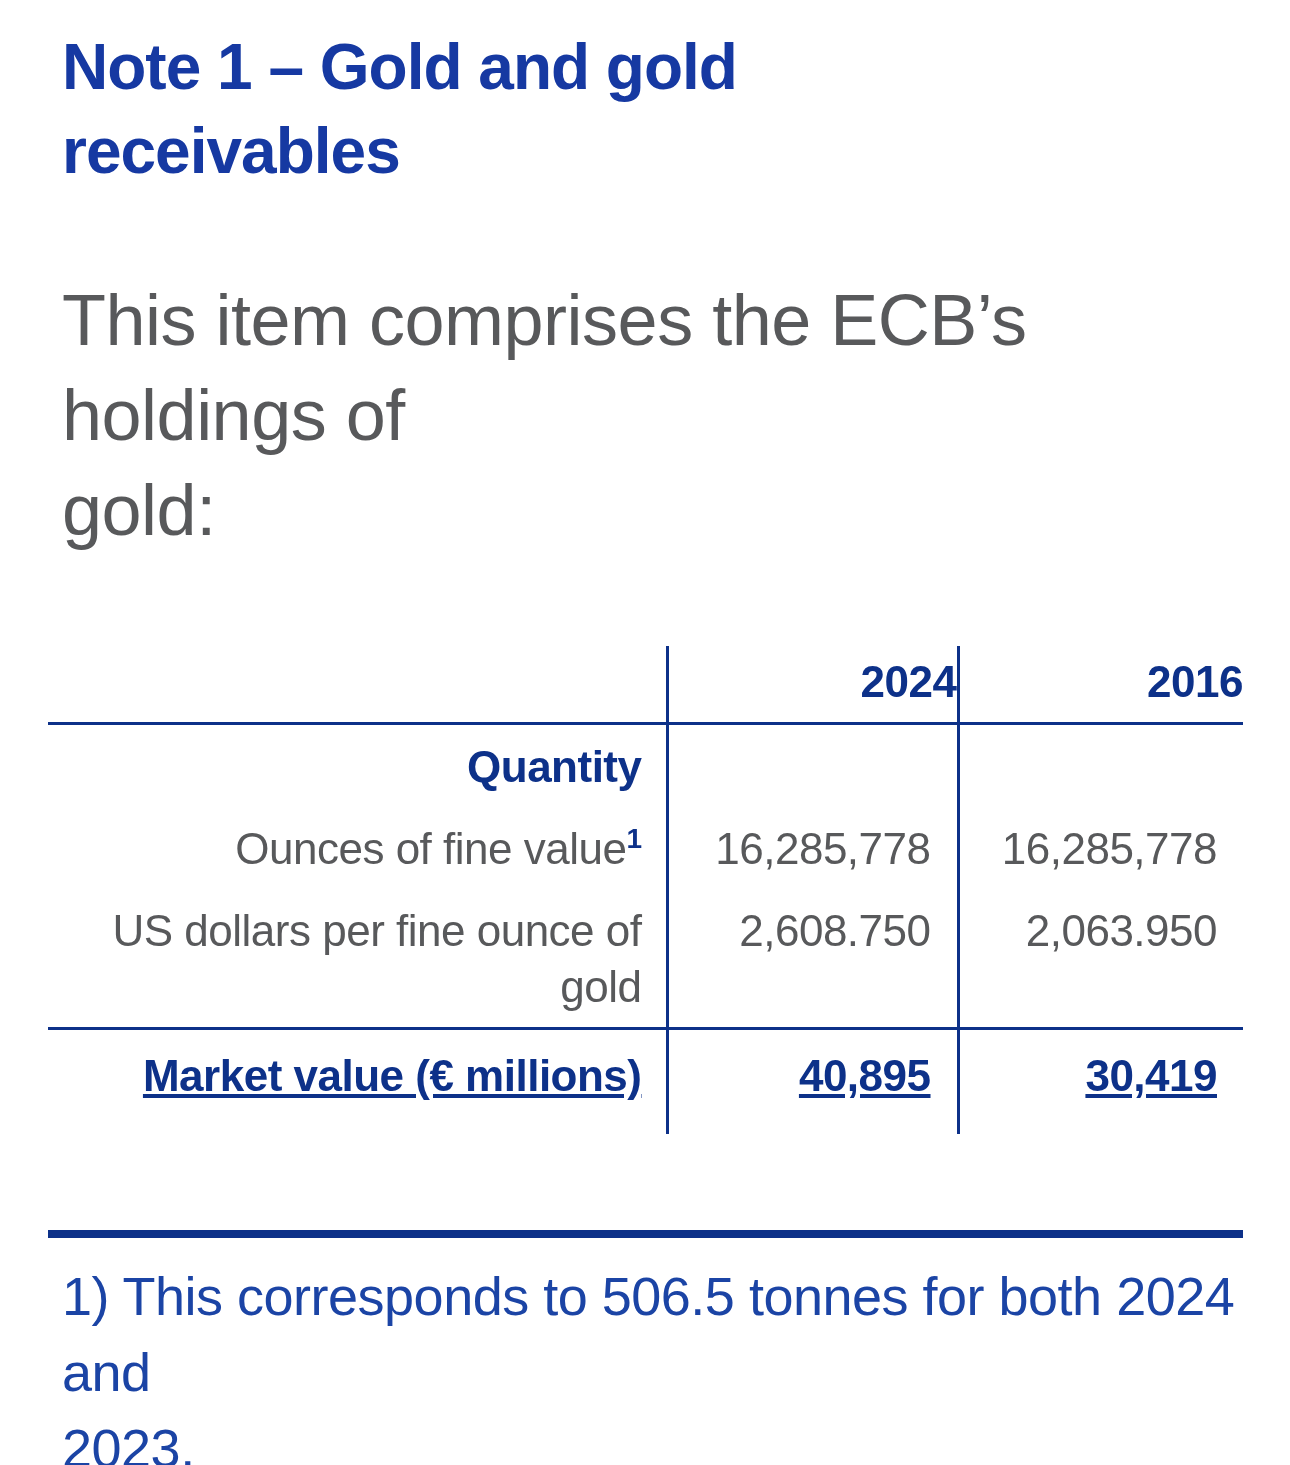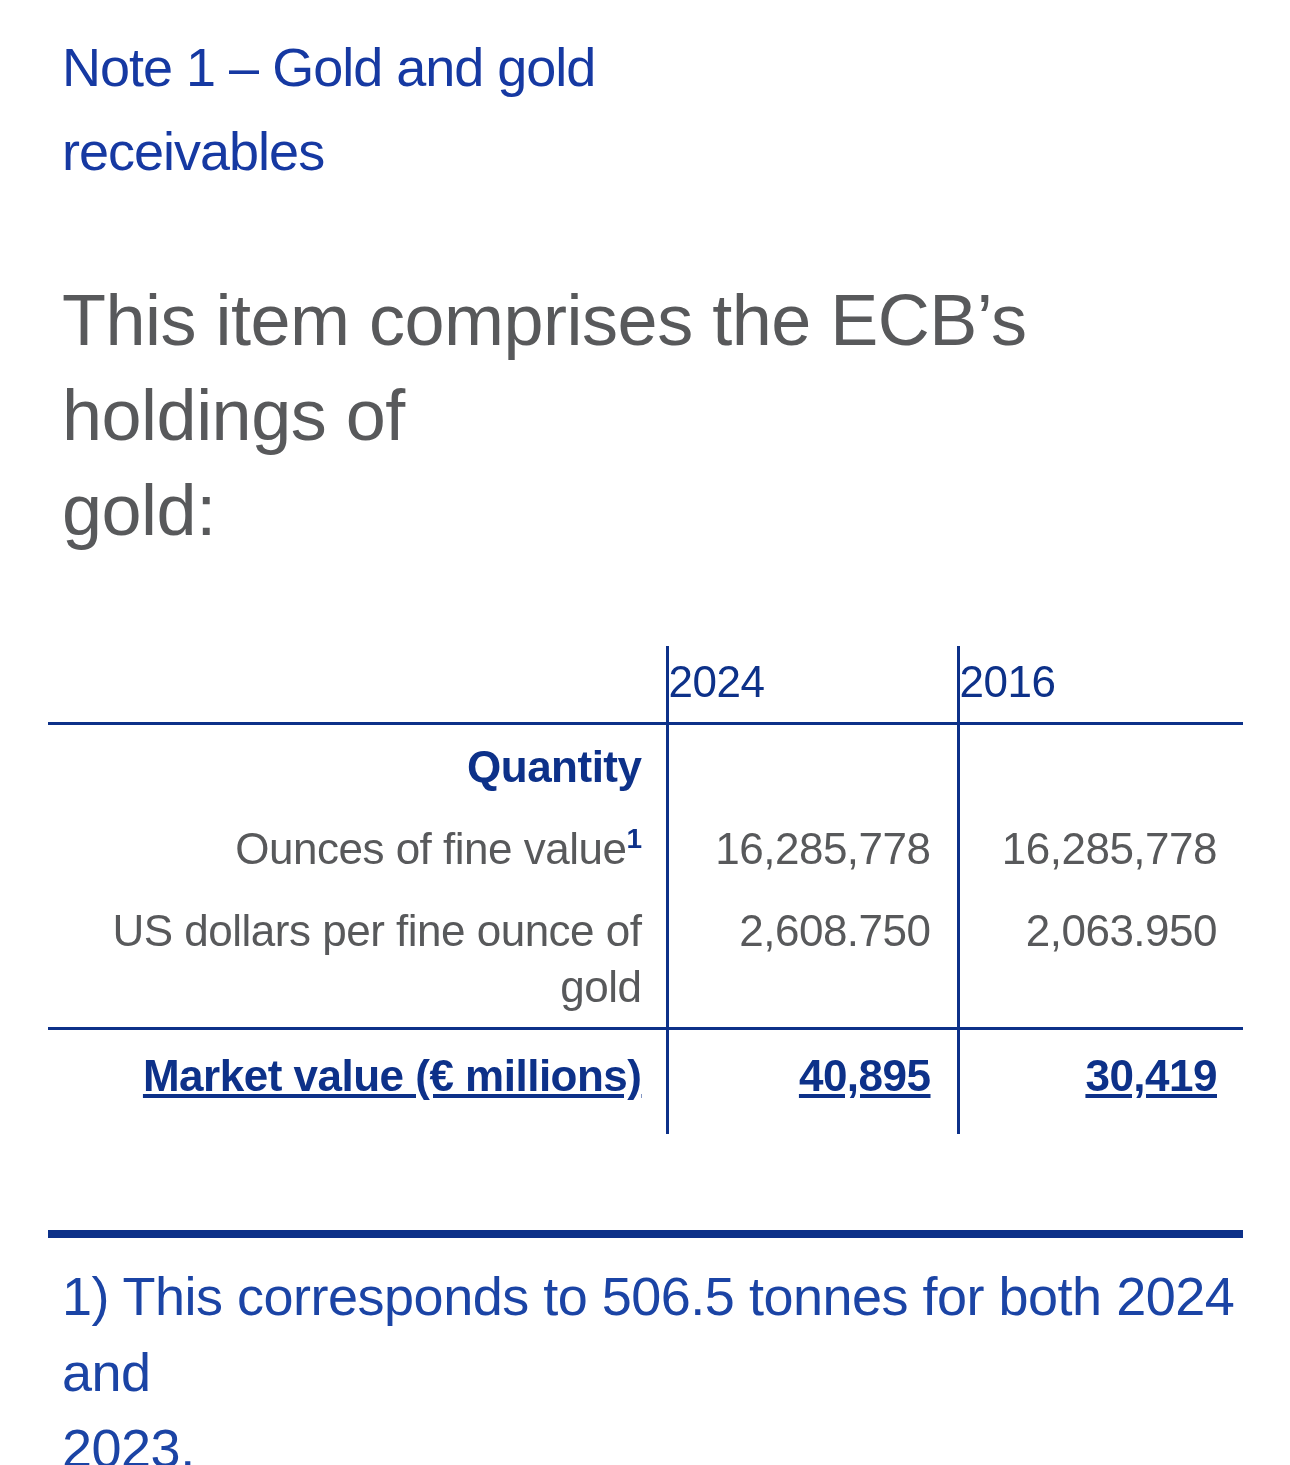--- a/index.html
+++ b/index.html
@@ -15,23 +15,23 @@
   body{
     width:1290px;height:1465px;
     background:var(--page-bg);
     font-family:"Liberation Sans", sans-serif;
     padding:25px 47px 0 48px;
     overflow:hidden;
   }
   .title{
     margin:0 0 0 14px;
     max-width:1000px;
-    font-size:54px;
+    font-size:64px;
     line-height:84px;
-    font-weight:400;
+    font-weight:700;
     letter-spacing:-1px;
     color:var(--heading-blue);
     white-space:pre-line;
   }
   .intro{
     margin:80px 0 0 14px;
     font-size:72px;
     line-height:95px;
     color:var(--text-gray);
     white-space:pre-line;
@@ -47,23 +47,23 @@
   }
   col.c-label{width:619px;}
   col.c-2024{width:291px;}
   col.c-2023{width:285px;}
   .note-table th, .note-table td{
     vertical-align:top;
     line-height:56px;
   }
   .note-table thead th{
     padding:8px 0 12px;
-    font-weight:400;
+    font-weight:700;
     color:var(--table-blue);
-    text-align:left;
+    text-align:right;
     border-bottom:3px solid var(--line-navy);
   }
   .note-table .vline{
     border-left:3px solid var(--line-navy);
   }
   .note-table tbody td{
     padding:14px 0 12px;
     color:var(--text-gray);
   }
   .note-table td.label{

